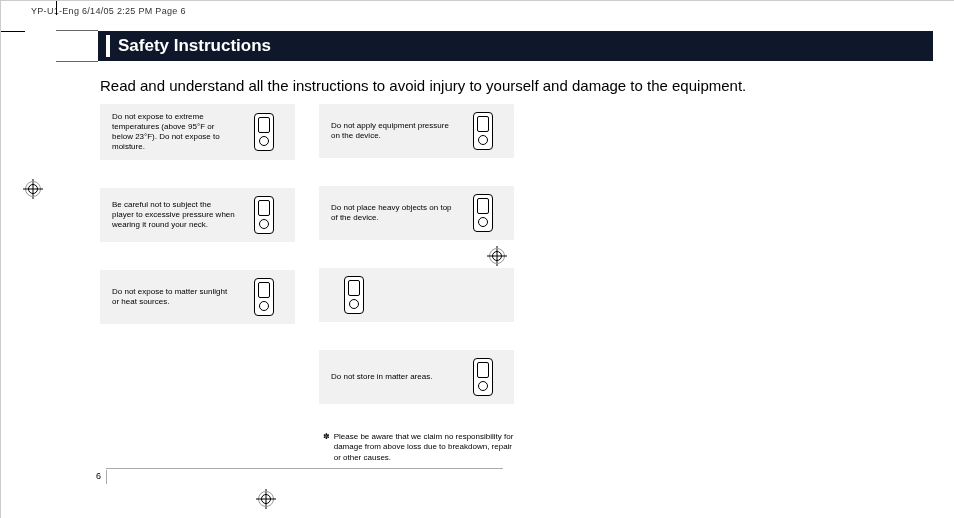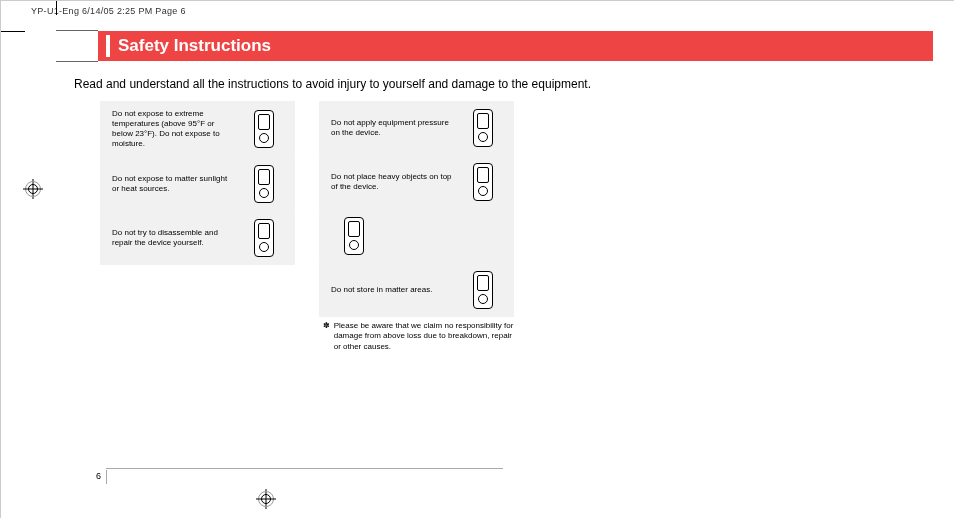--- a/index.html
+++ b/index.html
@@ -8,29 +8,29 @@
   .cropmark{position:absolute;background:#000}
   .cropmark.h{height:1px}
   .cropmark.v{width:1px}
   .regmark{position:absolute;width:20px;height:20px}
   .regmark::before,.regmark::after{content:"";position:absolute;background:#000}
   .regmark::before{left:50%;top:0;width:1px;height:100%;transform:translateX(-.5px)}
   .regmark::after{top:50%;left:0;height:1px;width:100%;transform:translateY(-.5px)}
   .regmark .c{position:absolute;left:50%;top:50%;width:8px;height:8px;border:1px solid #000;border-radius:50%;transform:translate(-50%,-50%)}
   .regmark .c2{position:absolute;left:50%;top:50%;width:14px;height:14px;border:1px solid #999;border-radius:50%;transform:translate(-50%,-50%)}
   .sheet{position:absolute;left:55px;top:30px;right:22px;bottom:10px}
-  .titlebar{display:flex;align-items:center;background:#ef4444;height:30px}
+  .titlebar{display:flex;align-items:center;background:#0f172a;height:30px}
   .titlebar .stub{width:42px;height:100%;border-top:1px solid #666;border-bottom:1px solid #666;background:#fff}
   .titlebar .rule{width:4px;height:22px;background:#fff;margin:0 8px}
   .titlebar h1{margin:0;color:#fff;font-size:17px;font-weight:bold}
-  .intro{margin:16px 0 10px 18px;font-size:12px}
+  .intro{margin:16px 0 10px 44px;font-size:15px}
   .columns{display:flex;margin-left:44px}
   .col{width:195px}
   .col+.col{margin-left:24px}
-  .card{display:flex;align-items:center;background:#f1f1f2;border-radius:1px;margin-bottom:0;padding:8px 8px 8px 12px;min-height:46px;box-sizing:border-box}
+  .card{display:flex;align-items:center;background:#f1f1f2;border-radius:1px;margin-bottom:28px;padding:8px 8px 8px 12px;min-height:46px;box-sizing:border-box}
   .card .txt{font-size:8px;line-height:1.25;flex:1;padding-right:6px}
   .card .ico{width:46px;display:flex;justify-content:center}
   .note{display:flex;font-size:8px;line-height:1.3;margin-top:4px;margin-left:4px}
   .note .ast{margin-right:4px}
   .pgnum{position:absolute;left:40px;bottom:28px;font-size:9px}
   .pgrule{position:absolute;left:50px;bottom:40px;width:397px;height:1px;background:#aaa}
   .pgtick{position:absolute;left:50px;bottom:25px;width:1px;height:14px;background:#aaa}
   
   .device{display:inline-block;width:18px;height:36px;border:1.5px solid #000;border-radius:4px;background:#fff;position:relative}
   .device::before{content:"";position:absolute;left:3px;right:3px;top:3px;height:14px;border:1px solid #000;border-radius:2px}
@@ -72,27 +72,27 @@
     <div class="columns">
 
       <div class="col">
         <div class="card">
           <div class="txt">Do not expose to extreme temperatures (above 95°F or below 23°F). Do not expose to moisture.</div>
           <div class="ico">
               <span class="device"></span>
             </div>
         </div>
         <div class="card">
-          <div class="txt">Do not expose to matter sunlight or heat sources.</div>
+          <div class="txt">Be careful not to subject the player to excessive pressure when wearing it round your neck.</div>
           <div class="ico">
               <span class="device"></span>
             </div>
         </div>
         <div class="card">
-          <div class="txt">Do not try to disassemble and repair the device yourself.</div>
+          <div class="txt">Do not expose to matter sunlight or heat sources.</div>
           <div class="ico">
               <span class="device"></span>
             </div>
         </div>
       </div>
 
       <div class="col">
         <div class="card">
           <div class="txt">Do not apply equipment pressure on the device.</div>
           <div class="ico">

